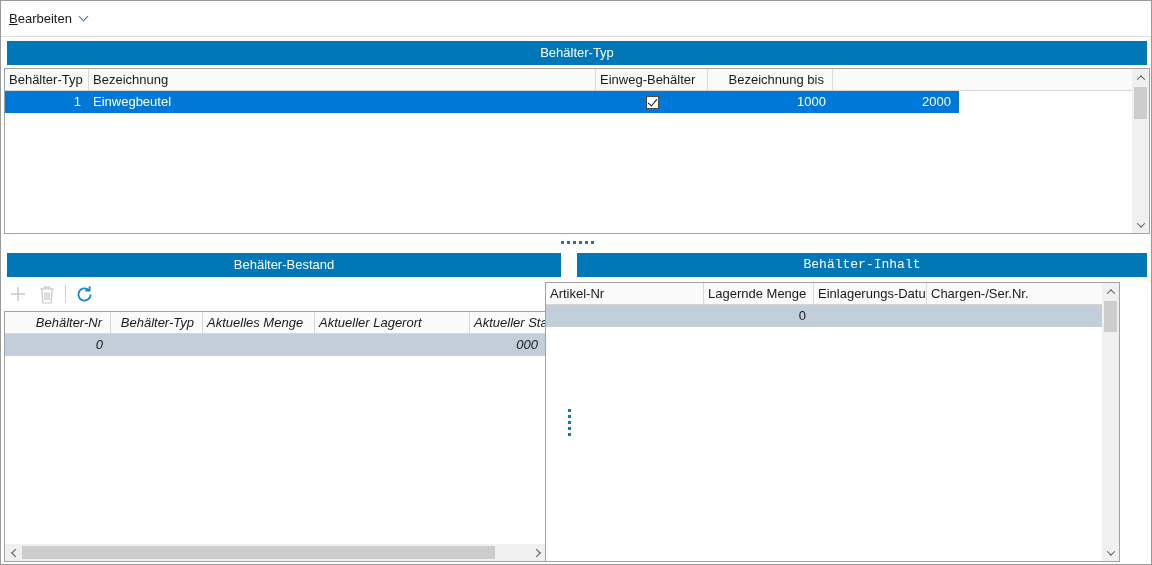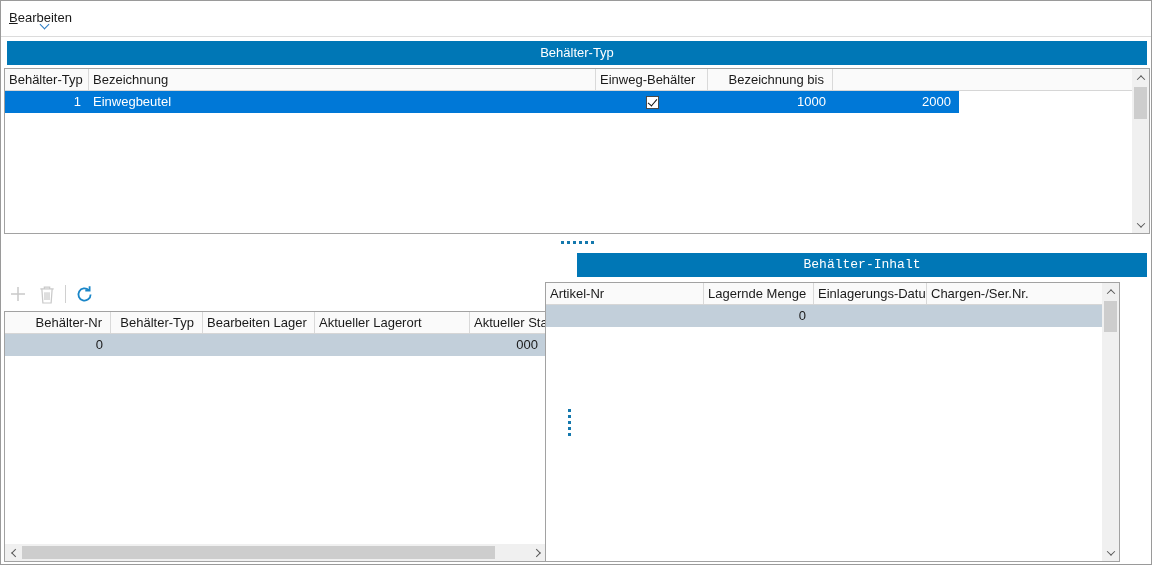--- a/index.html
+++ b/index.html
@@ -5,37 +5,37 @@
   * { box-sizing: border-box; margin: 0; padding: 0; }
   html,body { width:1152px; height:565px; background:#e8e8e8; }
   body { font-family: "Liberation Sans", "DejaVu Sans", sans-serif; font-size:13px; color:#1a1a1a; }
 
   .window { position:absolute; left:0; top:0; width:1152px; height:565px;
             background:#fff; border:1px solid #9a9a9a; overflow:hidden; }
 
   
   .menubar { position:absolute; left:0; top:0; width:1150px; height:36px;
              background:#fff; border-bottom:1px solid #dcdcdc; display:flex; align-items:center; }
-  .menu-item { display:flex; align-items:center; padding:4px 8px; cursor:default;flex-direction:column; }
+  .menu-item { display:flex; align-items:center; padding:4px 8px; cursor:default; }
   .menu-label { display:inline-block; }
   .menu-label::first-letter { text-decoration: underline; }
   .menu-chev { width:7px; height:7px; border-right:1.7px solid #2b7cc4; border-bottom:1.7px solid #2b7cc4;
                transform:rotate(45deg); margin-left:8px; margin-top:-4px; }
 
   
   .caption { position:absolute; height:24px; background:#0077b6; color:#fff;
              text-align:center; line-height:24px; }
   .cap-typ     { left:6px;   top:40px;  width:1140px; }
   .cap-bestand { left:6px;   top:252px; width:554px;  }
   .cap-inhalt  { left:576px; top:252px; width:570px;font-family:Liberation Mono, monospace;  }
 
   
   .tbl { position:absolute; background:#fff; border:1px solid #a2a2a2; overflow:hidden; }
   .tbl-typ     { left:3px;   top:67px;  width:1146px; height:166px; }
-  .tbl-bestand { left:3px;   top:310px; width:560px;  height:251px; }
+  .tbl-bestand { left:3px;   top:310px; width:560px;  height:251px;font-style:italic; }
   .tbl-inhalt  { left:544px; top:281px; width:575px;  height:280px; }
 
   .thead { display:flex; height:22px; background:#fafafa; border-bottom:1px solid #d6d6d6; }
   .th { height:21px; line-height:21px; border-right:1px solid #d9d9d9;
         white-space:nowrap; overflow:hidden; padding:0 4px; }
   .th.r { text-align:right; padding-right:8px; }
   .th.fill { flex:1; border-right:none; }
   .trow { display:flex; height:22px; line-height:22px; }
   .trow.sel-active { background:#0078d7; color:#fff; width:954px; }
   .trow.sel-inactive { background:#c2cfda; color:#1a1a1a; }
@@ -129,20 +129,21 @@
 
   <div class="hsplit">
     <span class="dot"></span>
       <span class="dot"></span>
       <span class="dot"></span>
       <span class="dot"></span>
       <span class="dot"></span>
       <span class="dot"></span>
   </div>
 
+  <div class="caption cap-bestand">Behälter-Bestand</div>
 
   <div class="toolbar">
     <div class="tb-btn">
       <svg width="18" height="18" viewBox="0 0 18 18">
         <path d="M9 2v14 M2 9h14" stroke="#c9c9c9" stroke-width="1.5" fill="none"></path>
       </svg>
     </div>
     <div class="tb-btn">
       <svg width="16" height="19" viewBox="0 0 14 17">
         <g stroke="#c9c9c9" stroke-width="1.1" fill="none">
@@ -159,21 +160,21 @@
         <path d="M15.6 9.5a6.1 6.1 0 1 1-1.8-4.33" stroke="#1a86c8" stroke-width="1.8" fill="none"></path>
         <path d="M14.6 1.2v4.3h-4.3" stroke="#1a86c8" stroke-width="1.8" fill="none"></path>
       </svg>
     </div>
   </div>
 
   <div class="tbl tbl-bestand">
     <div class="thead" style="width:541px;">
       <div class="th r t2c1">Behälter-Nr</div>
       <div class="th r t2c2">Behälter-Typ</div>
-      <div class="th t2c3">Bearbeiten Lager</div>
+      <div class="th t2c3">Aktuelles Menge</div>
       <div class="th t2c4">Aktueller Lagerort</div>
       <div class="th t2c5">Aktueller Stand</div>
     </div>
     <div class="trow sel-inactive" style="width:541px;">
       <div class="td r t2c1">0</div>
       <div class="td r t2c2"></div>
       <div class="td t2c3"></div>
       <div class="td t2c4"></div>
       <div class="td r t2c5">000</div>
     </div>

